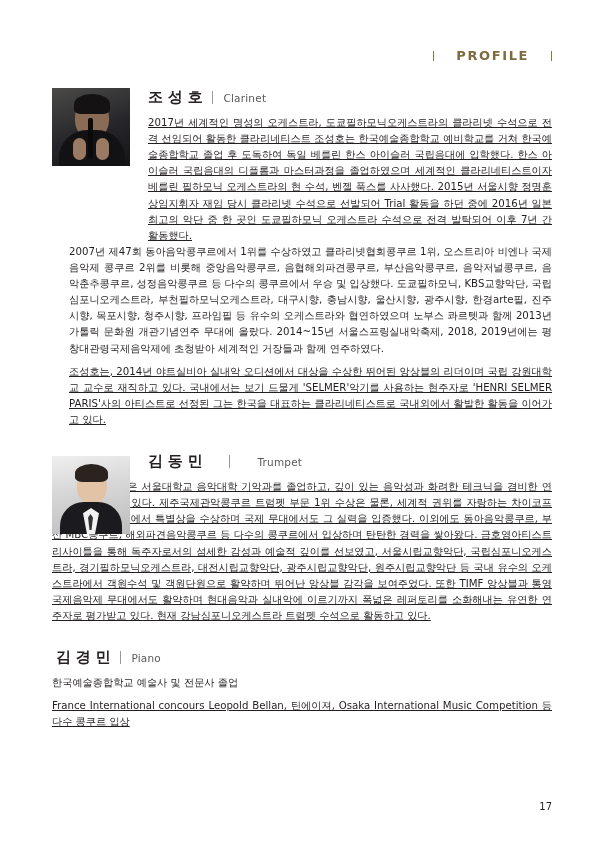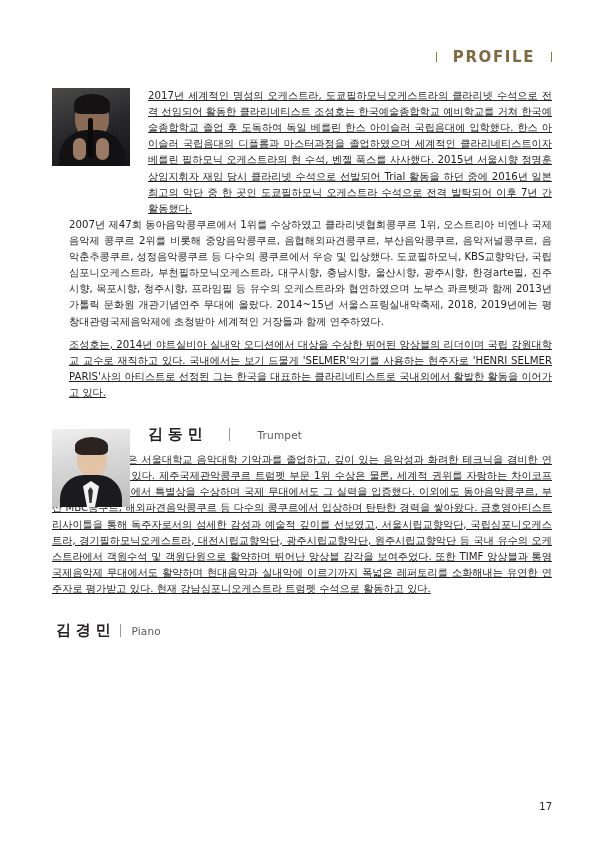--- a/index.html
+++ b/index.html
@@ -22,22 +22,22 @@
     box-sizing: border-box;
   }
 
   
   .header {
     position: absolute;
     top: 48px;
     right: 48px;
     display: flex;
     align-items: center;
-    gap: 16px;
-    font-size: 15px;
+    gap: 22px;
+    font-size: 13px;
     letter-spacing: 1.6px;
     color: #7d6a3f;
     font-weight: bold;
   }
   .header .bar {
     display: inline-block;
     width: 1px;
     height: 10px;
     background: #8a7747;
   }
@@ -203,20 +203,25 @@
         <div class="portrait p1">
           <div class="p-bg"></div>
           <div class="p-head"></div>
           <div class="p-hair"></div>
           <div class="p-body"></div>
           <div class="p-clarinet"></div>
           <div class="p-hand-l"></div>
           <div class="p-hand-r"></div>
         </div>
       </div>
+      <div class="entry-head">
+        <span class="person-name">조 성 호</span>
+        <span class="divider-v"></span>
+        <span class="instrument">Clarinet</span>
+      </div>
       <div class="text-col">
         <p class="para">2017년 세계적인 명성의 오케스트라, 도쿄필하모닉오케스트라의 클라리넷 수석으로 전격 선임되어 활동한 클라리네티스트 조성호는 한국예술종합학교 예비학교를 거쳐 한국예술종합학교 졸업 후 도독하여 독일 베를린 한스 아이슬러 국립음대에 입학했다. 한스 아이슬러 국립음대의 디플롬과 마스터과정을 졸업하였으며 세계적인 클라리네티스트이자 베를린 필하모닉 오케스트라의 현 수석, 벤젤 푹스를 사사했다. 2015년 서울시향 정명훈 상임지휘자 재임 당시 클라리넷 수석으로 선발되어 Trial 활동을 하던 중에 2016년 일본 최고의 악단 중 한 곳인 도쿄필하모닉 오케스트라 수석으로 전격 발탁되어 이후 7년 간 활동했다.</p>
       </div>
       <div class="full-width">
         <p class="para">2007년 제47회 동아음악콩쿠르에서 1위를 수상하였고 클라리넷협회콩쿠르 1위, 오스트리아 비엔나 국제음악제 콩쿠르 2위를 비롯해 중앙음악콩쿠르, 음협해외파견콩쿠르, 부산음악콩쿠르, 음악저널콩쿠르, 음악춘추콩쿠르, 성정음악콩쿠르 등 다수의 콩쿠르에서 우승 및 입상했다. 도쿄필하모닉, KBS교향악단, 국립심포니오케스트라, 부천필하모닉오케스트라, 대구시향, 충남시향, 울산시향, 광주시향, 한경arte필, 진주시향, 목포시향, 청주시향, 프라임필 등 유수의 오케스트라와 협연하였으며 노부스 콰르텟과 함께 2013년 가톨릭 문화원 개관기념연주 무대에 올랐다. 2014~15년 서울스프링실내악축제, 2018, 2019년에는 평창대관령국제음악제에 초청받아 세계적인 거장들과 함께 연주하였다.</p>
         <p class="para">조성호는, 2014년 야트실비아 실내악 오디션에서 대상을 수상한 뛰어된 앙상블의 리더이며 국립 강원대학교 교수로 재직하고 있다. 국내에서는 보기 드물게 'SELMER'악기를 사용하는 현주자로 'HENRI SELMER PARIS'사의 아티스트로 선정된 그는 한국을 대표하는 클라리네티스트로 국내외에서 활발한 활동을 이어가고 있다.</p>
       </div>
     </div>
 
     <div class="spacer-top"></div>
@@ -243,19 +248,23 @@
     </div>
 
     <div class="spacer-top"></div>
 
     <div class="entry" id="entry-kim-km">
       <div class="entry-head">
         <span class="person-name">김 경 민</span>
         <span class="divider-v"></span>
         <span class="instrument">Piano</span>
       </div>
+      <div class="full-width">
+        <p class="para">한국예술종합학교 예술사 및 전문사 졸업</p>
+        <p class="para">France International concours Leopold Bellan, 틴에이져, Osaka International Music Competition 등 다수 콩쿠르 입상</p>
+      </div>
     </div>
 
   </div>
 
   <div class="page-number">17</div>
 
 </div>
 
 </body></html>

